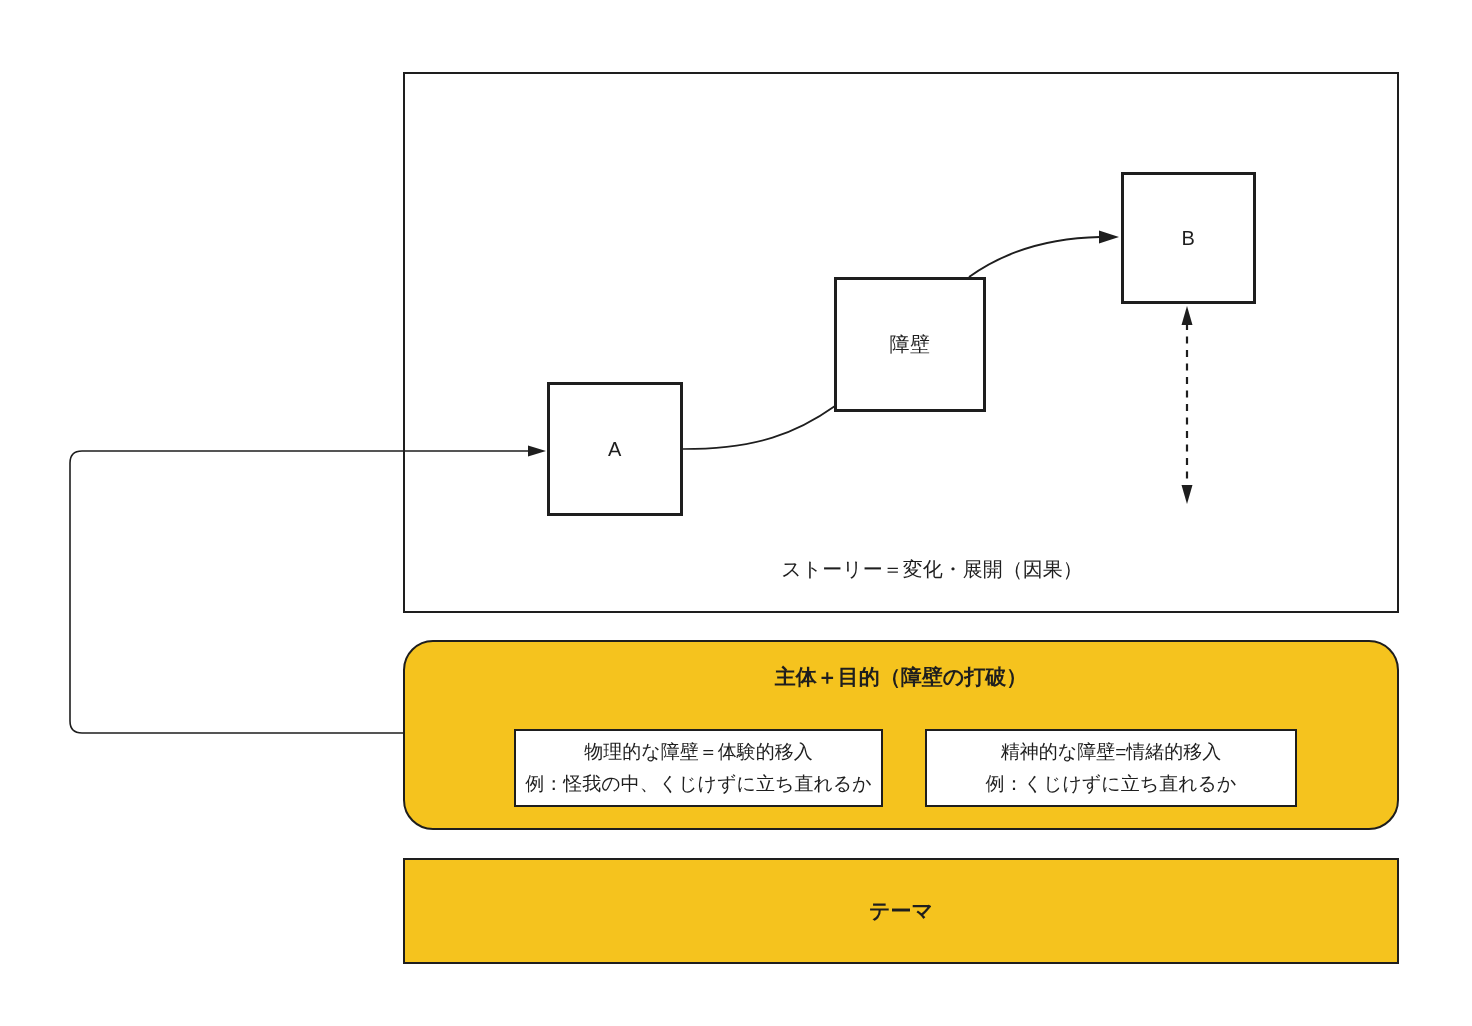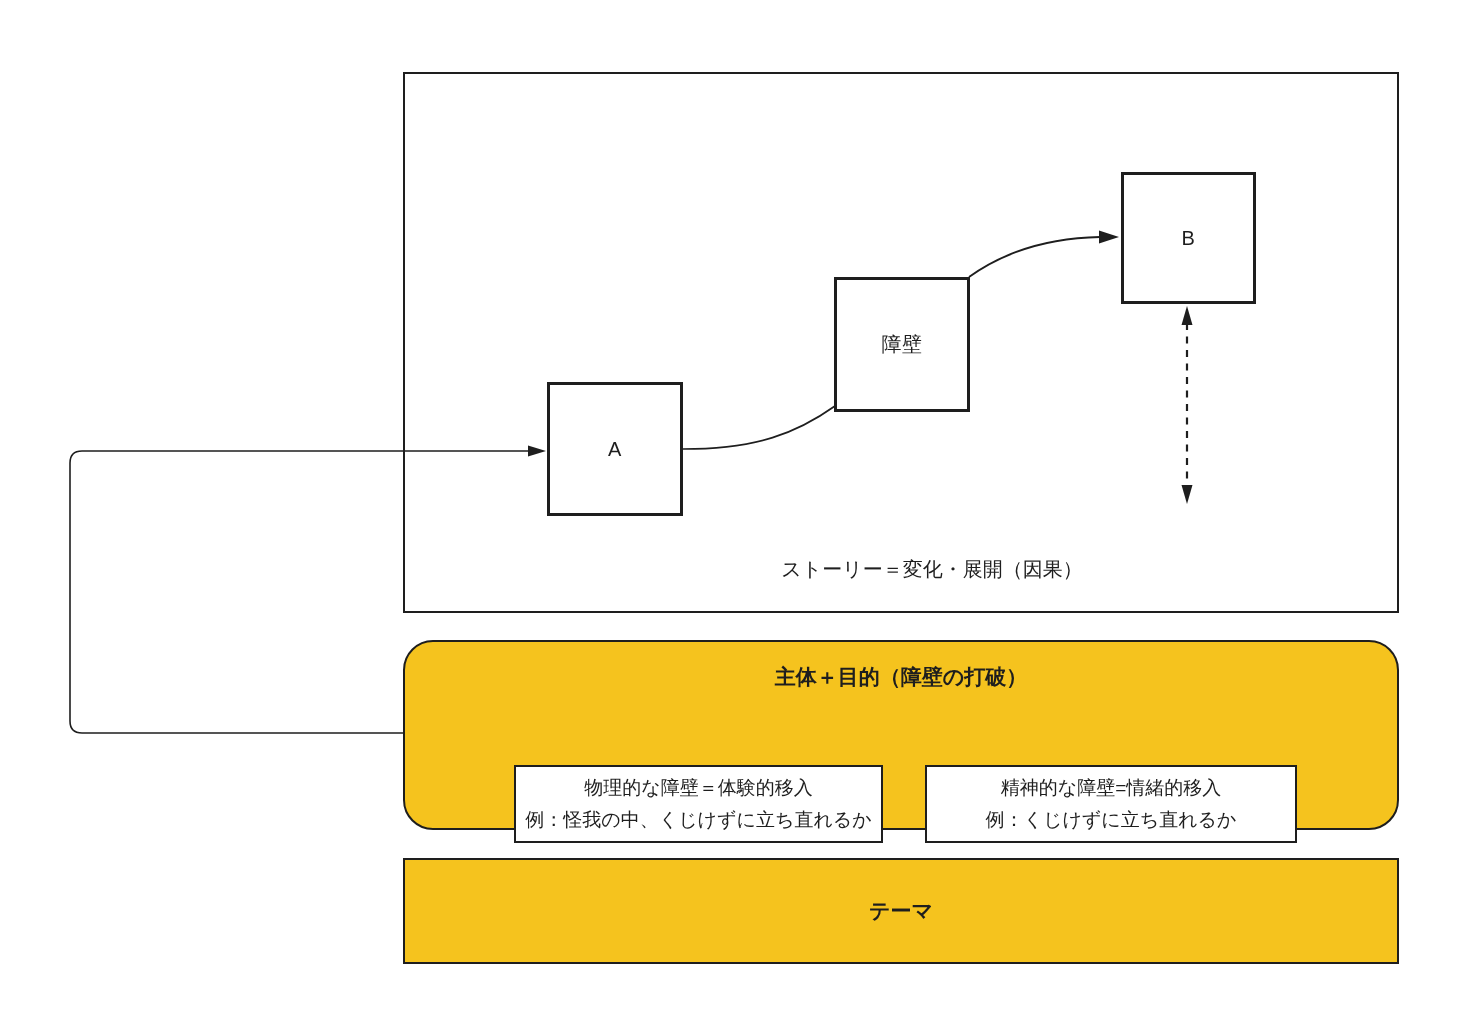--- a/index.html
+++ b/index.html
@@ -15,21 +15,21 @@
   .outer-frame{
     position:absolute;left:403px;top:72px;width:996px;height:541px;
     border:2px solid var(--ink);background:transparent;z-index:0;
   }
   .node{
     position:absolute;background:#ffffff;border:3px solid var(--ink);
     display:flex;align-items:center;justify-content:center;
     font-size:20px;letter-spacing:0.5px;z-index:2;
   }
   .node-a{left:547px;top:382px;width:136px;height:134px;}
-  .node-barrier{left:834px;top:277px;width:136px;height:135px;}
+  .node-barrier{left:834px;top:277px;width:152px;height:135px;}
   .node-b{left:1121px;top:172px;width:135px;height:132px;}
 
   .story-caption{
     position:absolute;left:403px;top:556px;width:1058px;
     text-align:center;font-size:20px;z-index:2;
   }
 
   .panel{
     position:absolute;left:403px;width:996px;
     background:var(--accent);border:2px solid var(--ink);z-index:2;
@@ -43,21 +43,21 @@
   .panel-subtitle{
     position:absolute;left:0;top:53px;width:100%;text-align:center;
     font-weight:bold;font-size:21px;
   }
   .theme-label{font-weight:bold;font-size:21px;text-align:center;}
 
   .example-box{
     position:absolute;top:87px;height:78px;background:#ffffff;
     border:2.5px solid var(--ink);
     display:flex;flex-direction:column;align-items:center;justify-content:center;
-    font-size:19px;line-height:32px;text-align:center;margin-top:36px;
+    font-size:19px;line-height:32px;text-align:center;
   }
   .example-left{left:109px;width:369px;}
   .example-right{left:520px;width:372px;}
 </style>
 </head>
 <body>
 
 <div class="canvas">
 
   <svg class="lines" viewBox="0 0 1472 1026" xmlns="http://www.w3.org/2000/svg">

